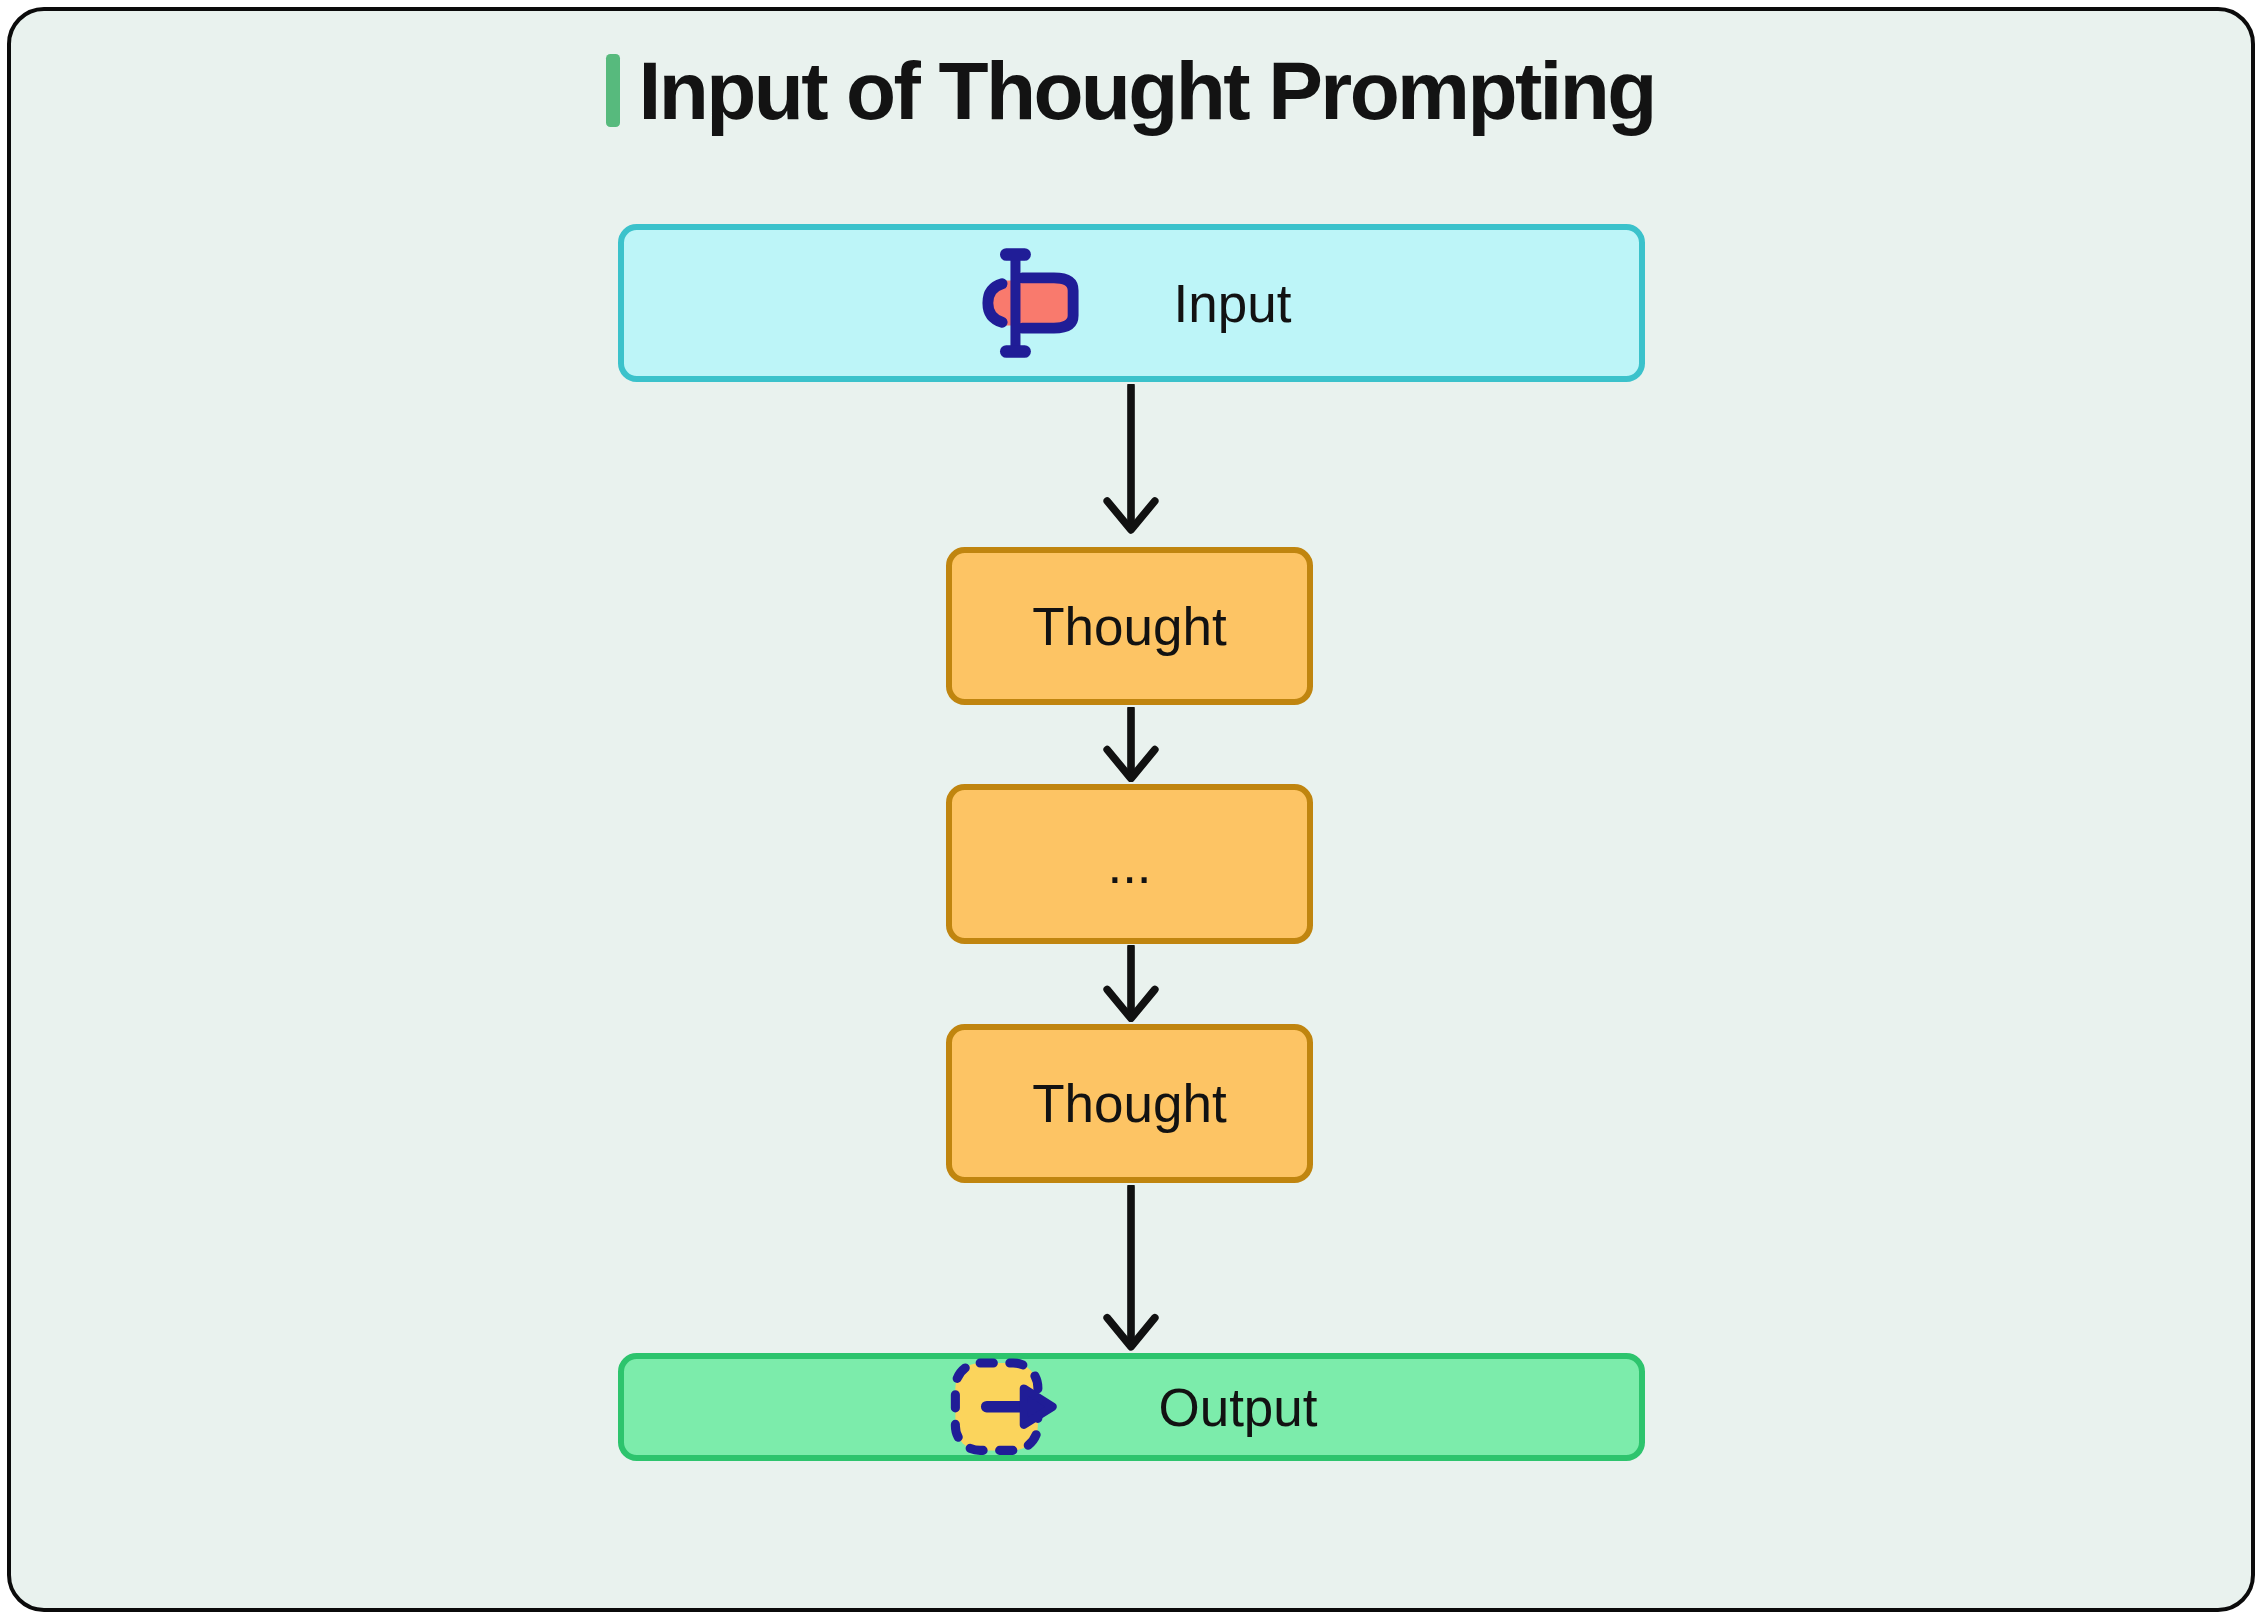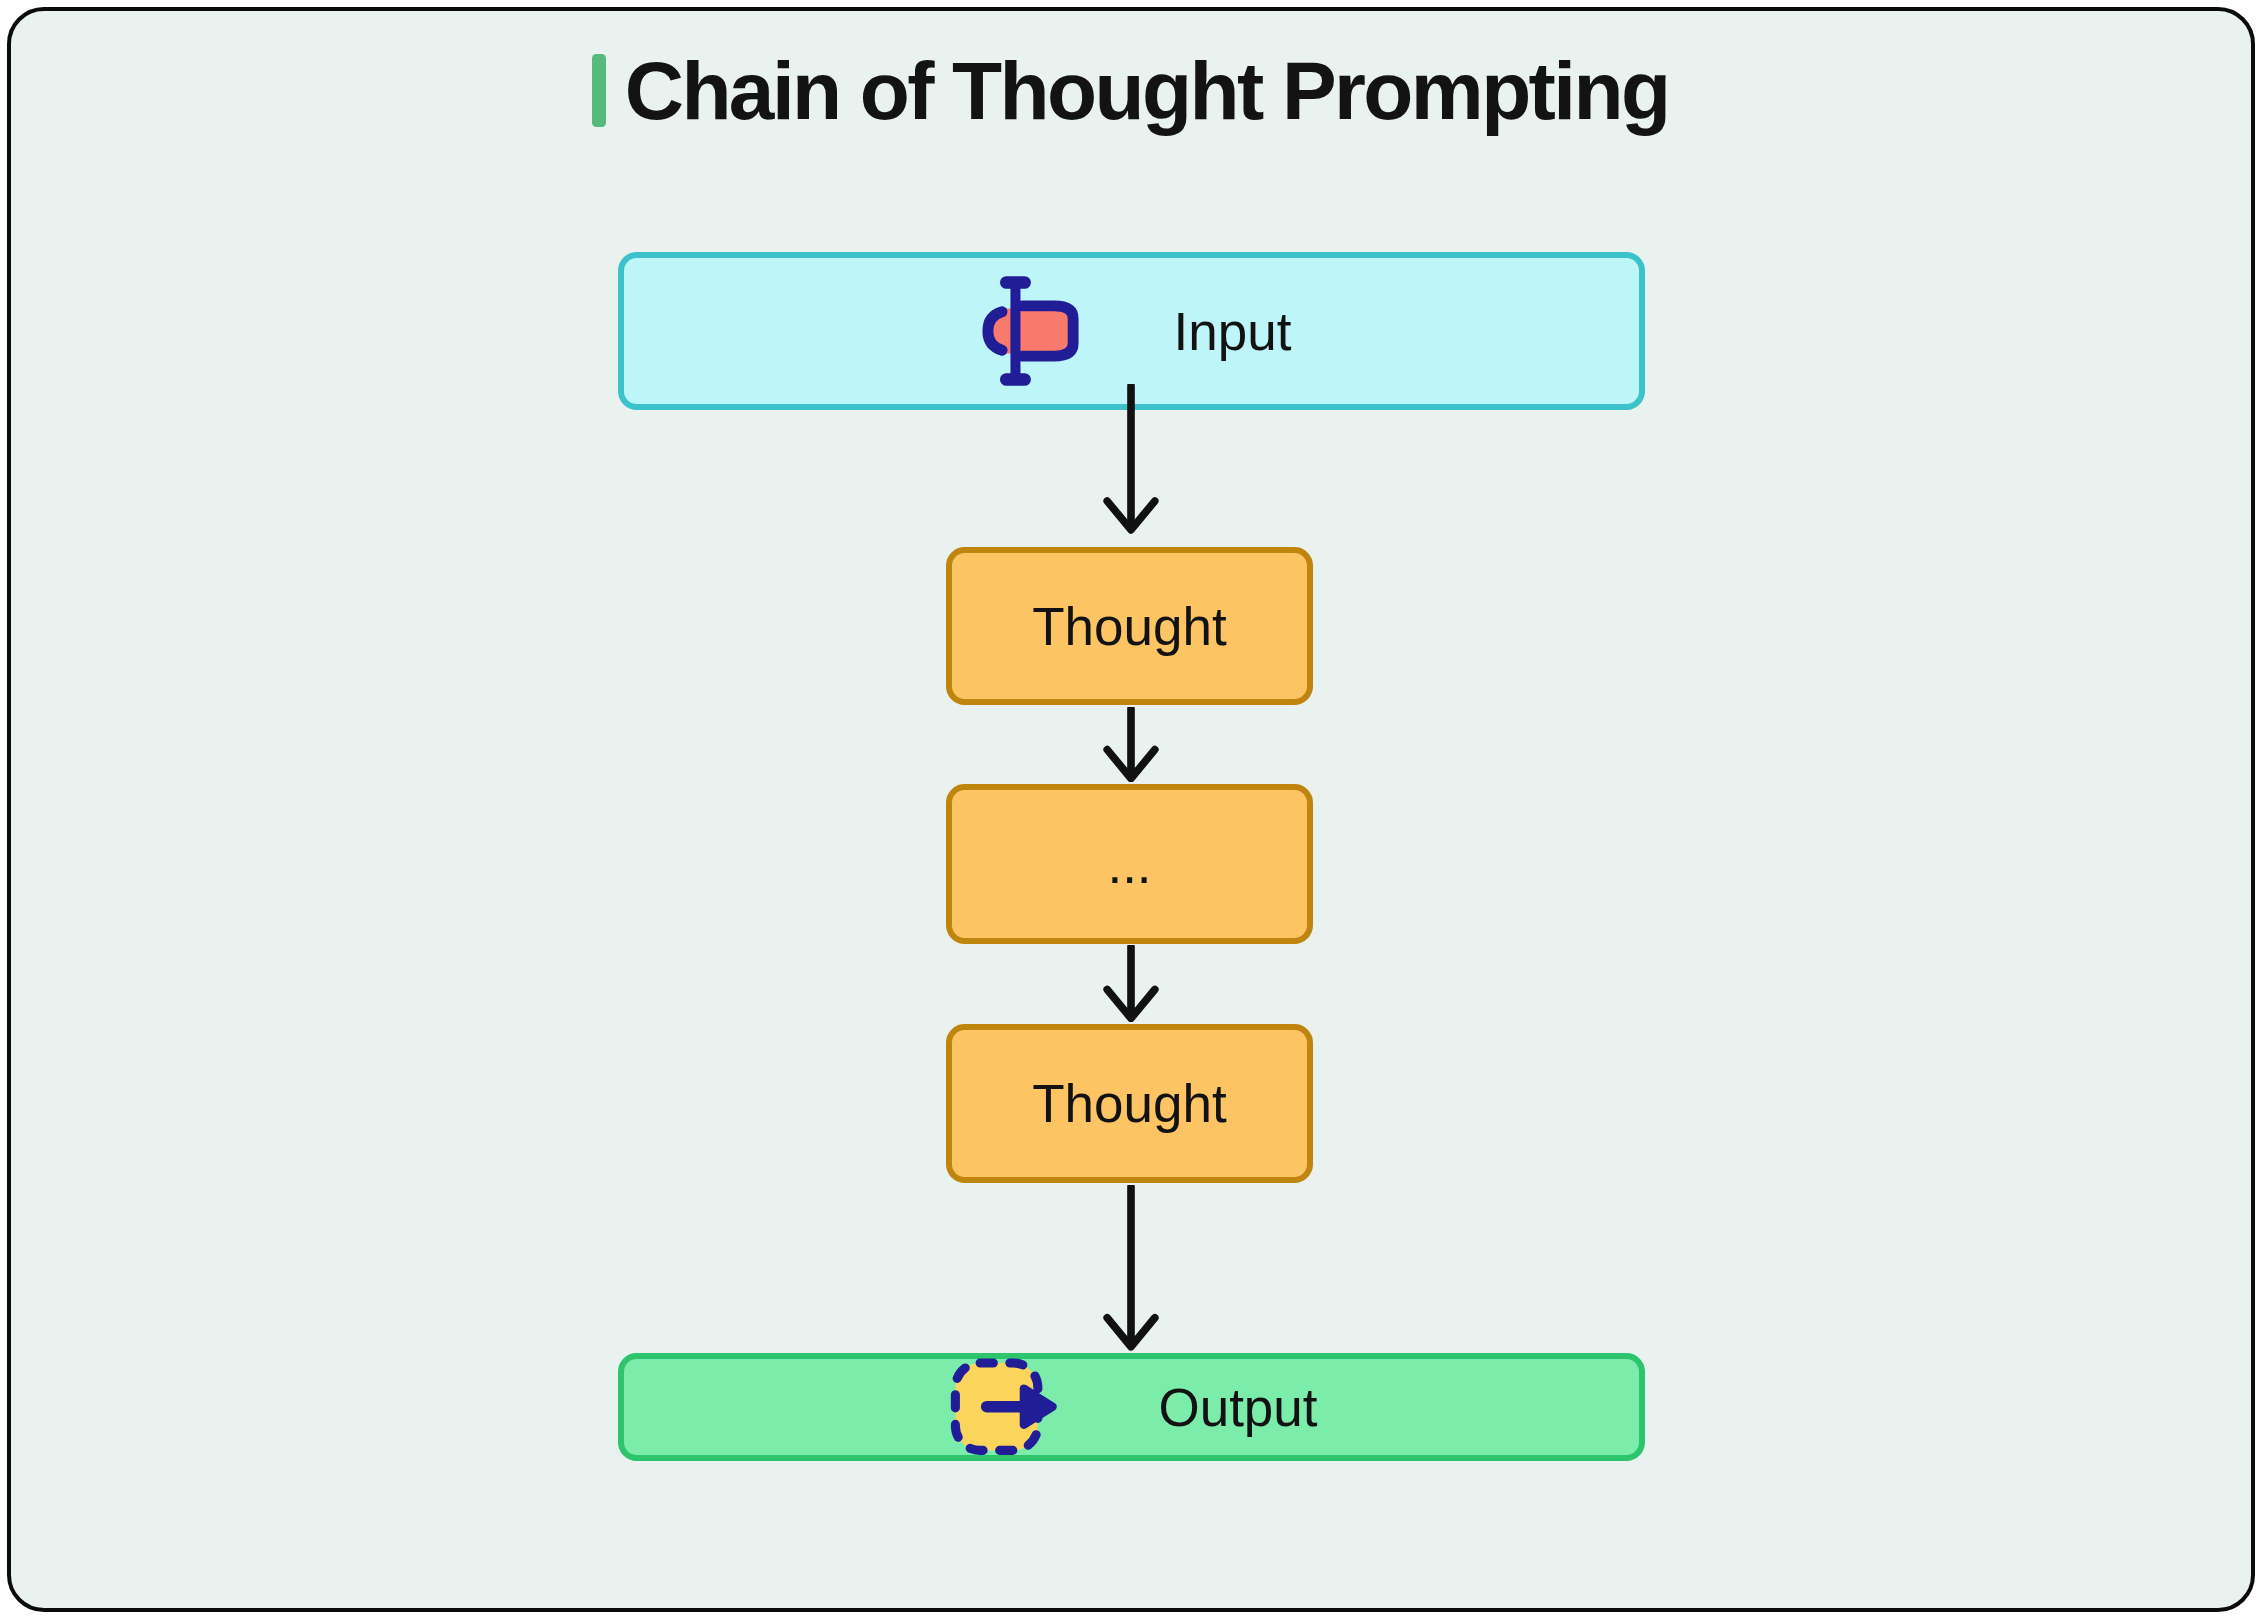--- a/index.html
+++ b/index.html
@@ -58,21 +58,21 @@
     font-size: 53px;
     color: #121212;
   }
   .node-input  { background: var(--input-fill, #bdf5f8);  border-color: var(--input-border, #3bc2cb); }
   .node-thought{ background: var(--thought-fill, #fdc464); border-color: var(--thought-border, #c0850f); }
   .node-output { background: var(--output-fill, #7cecab);  border-color: var(--output-border, #2dc46d); }
   .node-label { white-space: nowrap; }
   .node-icon { flex: 0 0 auto; display: block; }
   .node-icon svg { display: block; }
 
-  .pos-input    { left: 618px;  top: 224px;  width: 1027px; height: 158px; margin-top: 28px; }
+  .pos-input    { left: 618px;  top: 224px;  width: 1027px; height: 158px; }
   .pos-thought1 { left: 946px; top: 547px;  width: 367px;  height: 158px; }
   .pos-ellipsis { left: 946px; top: 784px;  width: 367px;  height: 160px; }
   .pos-thought2 { left: 946px; top: 1024px; width: 367px;  height: 159px; }
   .pos-output   { left: 618px;  top: 1353px; width: 1027px; height: 108px; }
 
   .arrow { position: absolute; left: 1097px; }
   .arrow-1 { top: 384px; }
   .arrow-2 { top: 707px; }
   .arrow-3 { top: 945px; }
   .arrow-4 { top: 1185px; }
@@ -90,21 +90,21 @@
   .ic-yellow      { fill: var(--icon-yellow, #fbd45c); }
 </style>
 </head>
 <body>
 
 <div id="canvas">
   <div class="frame"></div>
 
   <div class="title-row">
     <div class="accent-bar"></div>
-    <div class="title-text">Chain of Thought Prompting</div>
+    <div class="title-text">Input of Thought Prompting</div>
   </div>
 
   <div class="node node-input pos-input">
     <span class="node-icon">
       <svg viewBox="0 0 140 150" width="117" height="126" aria-hidden="true">
         <rect class="ic-coral" x="24" y="48" width="96" height="54" rx="14"></rect>
         <path class="ic-navy-stroke" d="M60 45 H98 Q121 45 121 60 V90 Q121 105 98 105 H60" stroke-width="13" stroke-linecap="round"></path>
         <path class="ic-navy-stroke" d="M36 52 Q19 57 19 75 Q19 93 36 98" stroke-width="13" stroke-linecap="round"></path>
         <line class="ic-navy-stroke" x1="52" y1="20" x2="52" y2="130" stroke-width="12" stroke-linecap="round"></line>
         <line class="ic-navy-stroke" x1="41" y1="17" x2="63" y2="17" stroke-width="15" stroke-linecap="round"></line>

